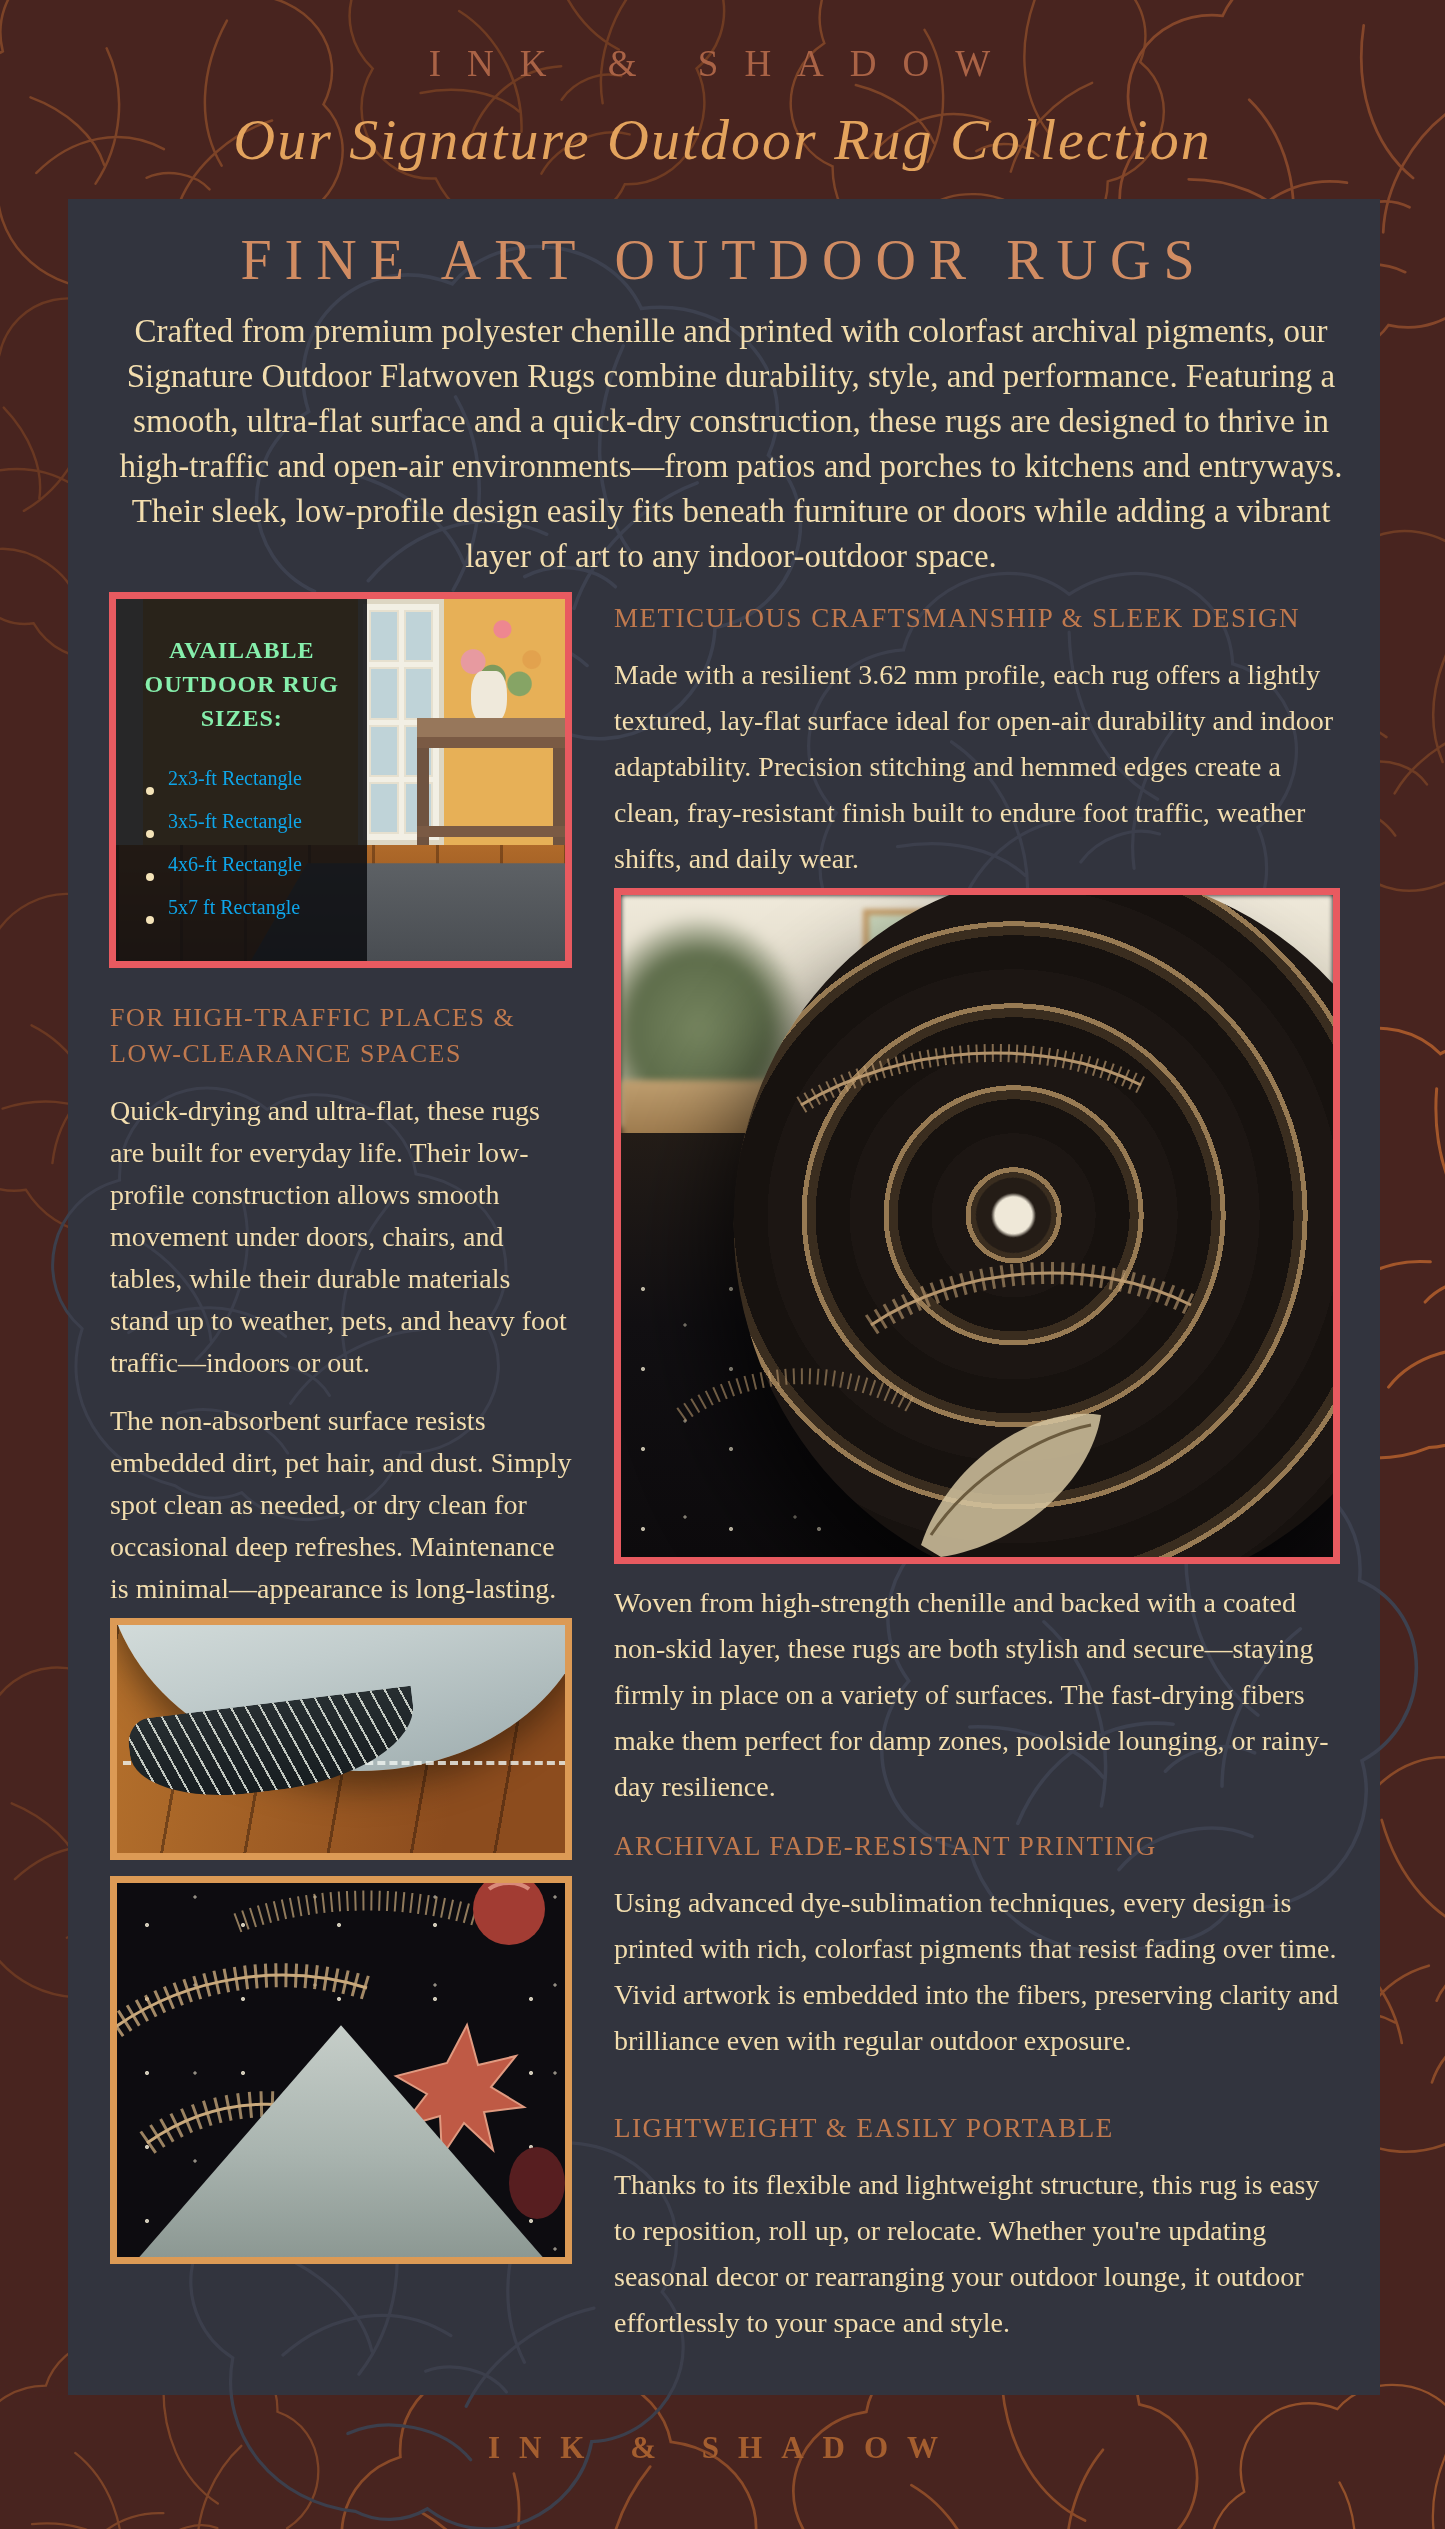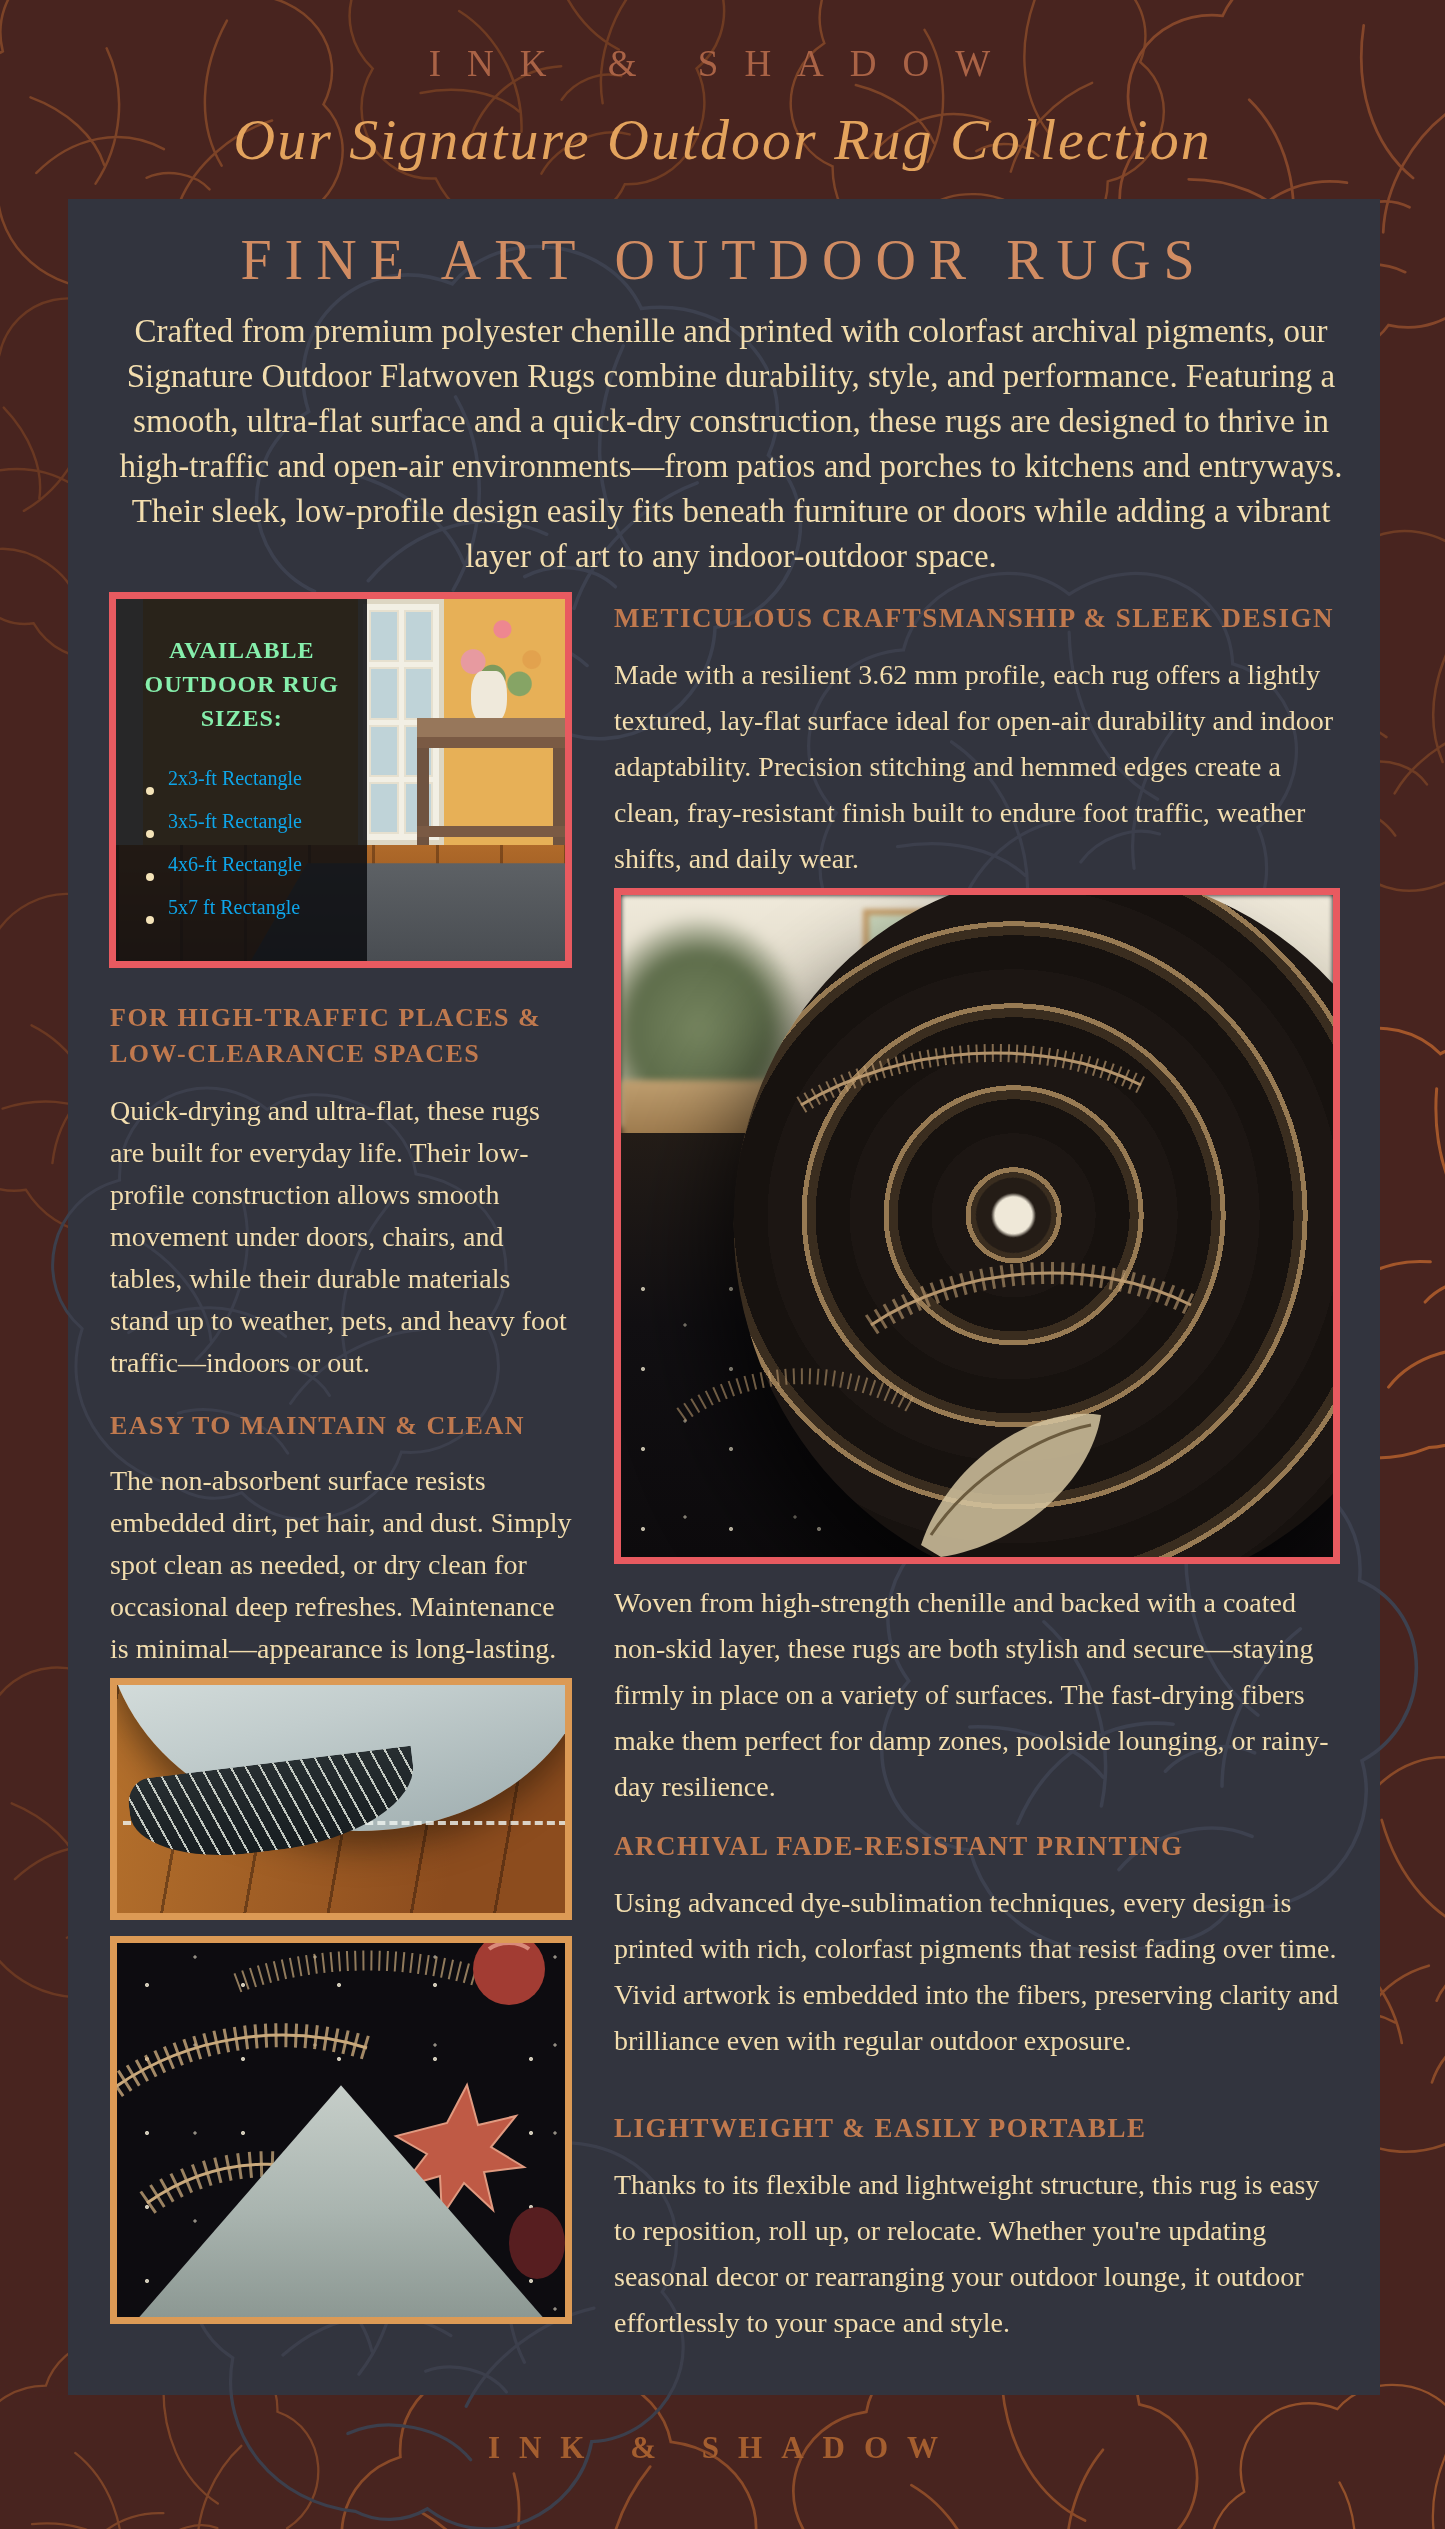--- a/index.html
+++ b/index.html
@@ -8,21 +8,21 @@
   .fl{position:absolute;pointer-events:none;}
   .panel{position:absolute;left:68px;top:199px;width:1312px;height:2196px;background:#32343e;}
   .brand{position:absolute;top:42px;left:0;width:100%;margin:0;text-align:center;
          font-size:37px;font-weight:500;letter-spacing:26px;color:#aa6346;}
   .subtitle{position:absolute;top:106px;left:0;width:100%;margin:0;text-align:center;
             font-style:italic;font-size:58px;letter-spacing:2px;color:#e3a35d;}
   .page-title{position:absolute;top:228px;left:68px;width:1312px;margin:0;text-align:center;
               font-size:56px;font-weight:400;letter-spacing:13px;color:#d18c62;}
   .intro{position:absolute;top:300px;left:102px;width:1240px;margin:9px;text-align:center;
          font-size:33px;line-height:45px;color:#f2ddae;}
-  .h-sec{margin:0;font-size:26px;line-height:36px;font-weight:700;letter-spacing:1.5px;color:#c0794e;}
+  .h-sec{margin:0;font-size:26px;line-height:36px;font-weight:400;letter-spacing:1.5px;color:#c0794e;}
   .col-right .h-sec{font-size:27px;}
   .p-body{margin:14px 0 0;color:#f2ddae;}
   .col-left{position:absolute;left:110px;top:1000px;width:462px;}
   .col-right{position:absolute;left:614px;top:600px;width:726px;}
   .col-left .p-body{font-size:28px;line-height:42px;}
   .col-right .p-body{font-size:28px;line-height:46px;}
   .photo{position:relative;overflow:hidden;box-sizing:border-box;background:#101014;}
   .abs{position:absolute;}
   
   .sizes-card{position:absolute;left:109px;top:592px;width:463px;height:376px;
@@ -219,21 +219,20 @@
             <span class="dot"></span>
             <span>5x7 ft Rectangle</span>
           </li>
       </ul>
     </div>
   </div>
 
   <div class="col-left">
     <h3 class="h-sec">FOR HIGH-TRAFFIC PLACES &amp; LOW-CLEARANCE SPACES</h3>
     <p class="p-body" style="margin-top:18px">Quick-drying and ultra-flat, these rugs are built for everyday life. Their low-profile construction allows smooth movement under doors, chairs, and tables, while their durable materials stand up to weather, pets, and heavy foot traffic—indoors or out.</p>
-    <h3 class="h-sec" style="margin-top:24px">EASY TO MAINTAIN &amp; CLEAN</h3>
     <p class="p-body" style="margin-top:16px">The non-absorbent surface resists embedded dirt, pet hair, and dust. Simply spot clean as needed, or dry clean for occasional deep refreshes. Maintenance is minimal—appearance is long-lasting.</p>
 
     <figure class="photo photoA" style="margin-left:0;margin-right:0" title="Folded rug corner showing woven backing on wood floor">
       <div class="fa-floor"></div>
       <div class="fa-rug"></div>
       <div class="fa-open"></div>
     </figure>
 
     <figure class="photo photoB" style="margin-left:0;margin-right:0" title="Rug corner flipped up showing non-skid backing over feather and pomegranate artwork">
       <div class="fb-sparkle"></div>

